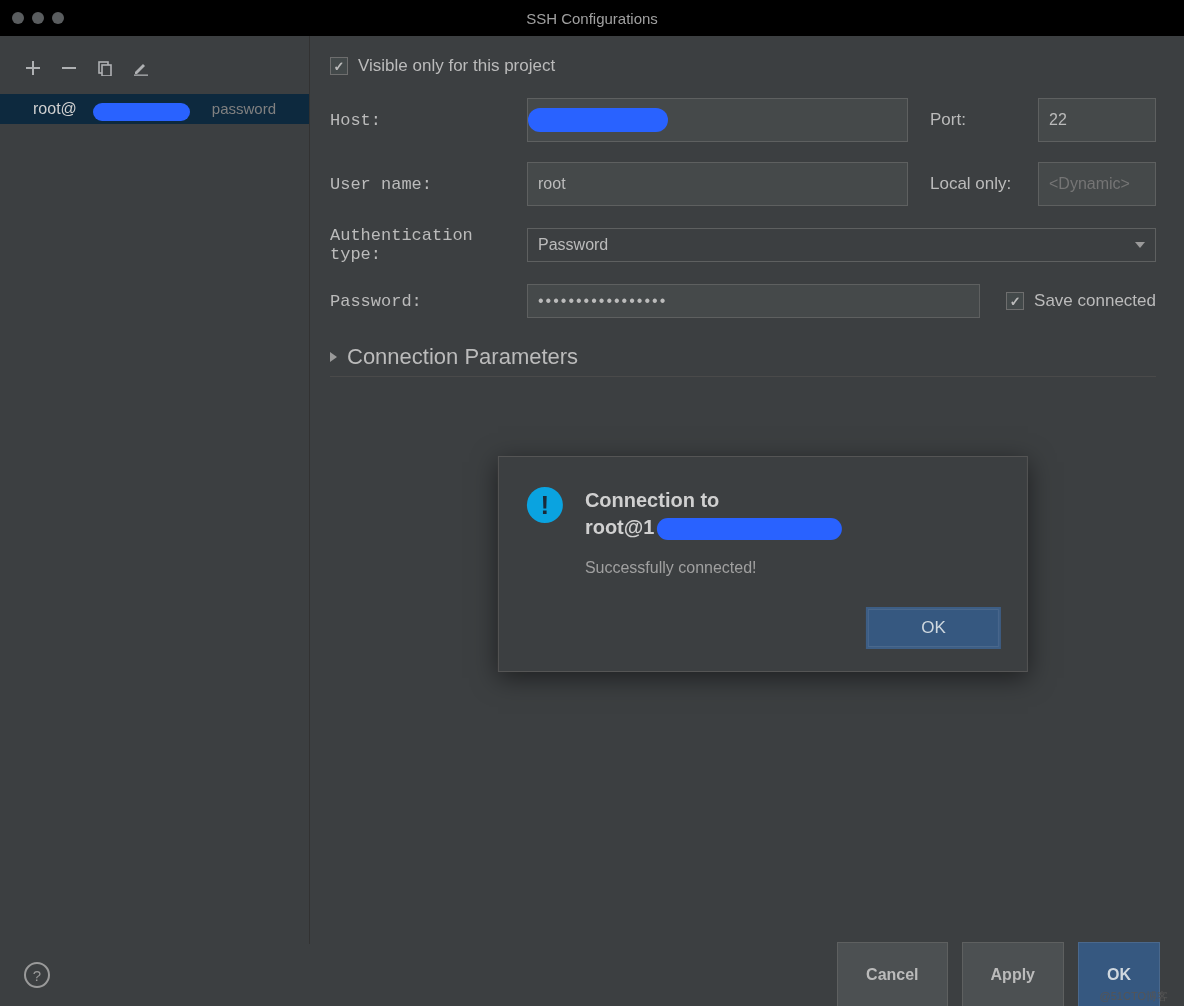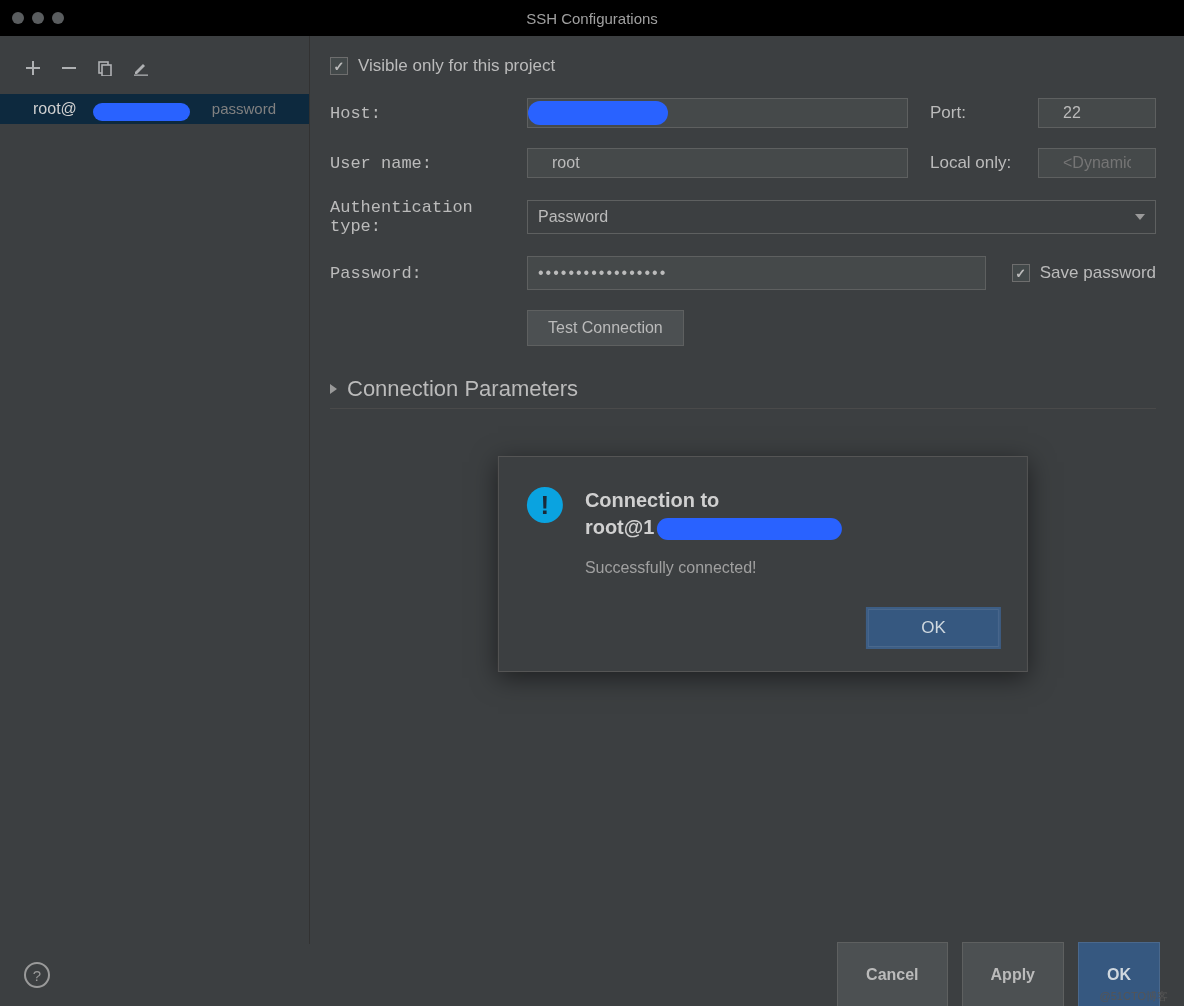--- a/index.html
+++ b/index.html
@@ -24,21 +24,21 @@
     .config-item-auth { color: #808080; font-size: 15px; margin-left: 6px; }
     
     .form-area { flex: 1; padding: 20px 28px 20px 20px; position: relative; }
     
     .checkbox-row { display: flex; align-items: center; gap: 10px; margin-bottom: 22px; font-size: 17px; color: #bbbbbb; text-align: right; }
     .checkbox { width: 18px; height: 18px; border: 1px solid #6e6e6e; background: #43494a; display: flex; align-items: center; justify-content: center; cursor: pointer; }
     .checkbox.checked::after { content: "✓"; color: #bbbbbb; font-size: 13px; font-weight: bold; }
     
     .form-row { display: flex; align-items: center; margin-bottom: 20px; gap: 12px; }
     .form-label { font-size: 17px; color: #bbbbbb; width: 185px; flex-shrink: 0; font-family: Liberation Mono, monospace; }
-    .text-input { background: #45494a; border: 1px solid #5e6060; height: 30px; padding: 0 24px; color: #bbbbbb; font-size: 16px; outline: none; }
+    .text-input { background: #45494a; border: 1px solid #5e6060; height: 44px; padding: 0 10px; color: #bbbbbb; font-size: 16px; outline: none; }
     .text-input.host { flex: 1; position: relative; }
     .text-input.port { width: 118px; }
     .text-input.username { flex: 1; }
     .text-input.localport { width: 118px; color: #808080; }
     .secondary-label { font-size: 17px; color: #bbbbbb; margin-left: 10px; }
     
     .host-redact { position: absolute; left: 0; top: 50%; transform: translateY(-50%); width: 140px; height: 24px; background: #2962ff; border-radius: 14px; }
     
     .select-input { background: #3c3f41; border: 1px solid #5e6060; height: 34px; padding: 0 10px; color: #bbbbbb; font-size: 16px; flex: 1; display: flex; align-items: center; justify-content: space-between; cursor: pointer; }
     .select-input .chevron { border-left: 5px solid transparent; border-right: 5px solid transparent; border-top: 6px solid #9a9a9a; }
@@ -148,27 +148,24 @@
       </div>
     </div>
 
     <div class="form-row">
       <div class="form-label">Password:</div>
       <div class="password-input">
         <span>•••••••••••••••••</span>
       </div>
       <div class="checkbox-row" style="margin:0 0 0 14px;">
         <div class="checkbox checked"></div>
-        <span>Save password</span>
+        <span>Save connected</span>
       </div>
     </div>
 
-    <div class="test-row">
-      <button class="btn">Test Connection</button>
-    </div>
 
     <div class="collapsible">
       <span class="triangle"></span>
       <span>Connection Parameters</span>
     </div>
 
     <div class="modal">
       <div class="modal-body">
         <div class="info-icon">!</div>
         <div class="modal-text">

